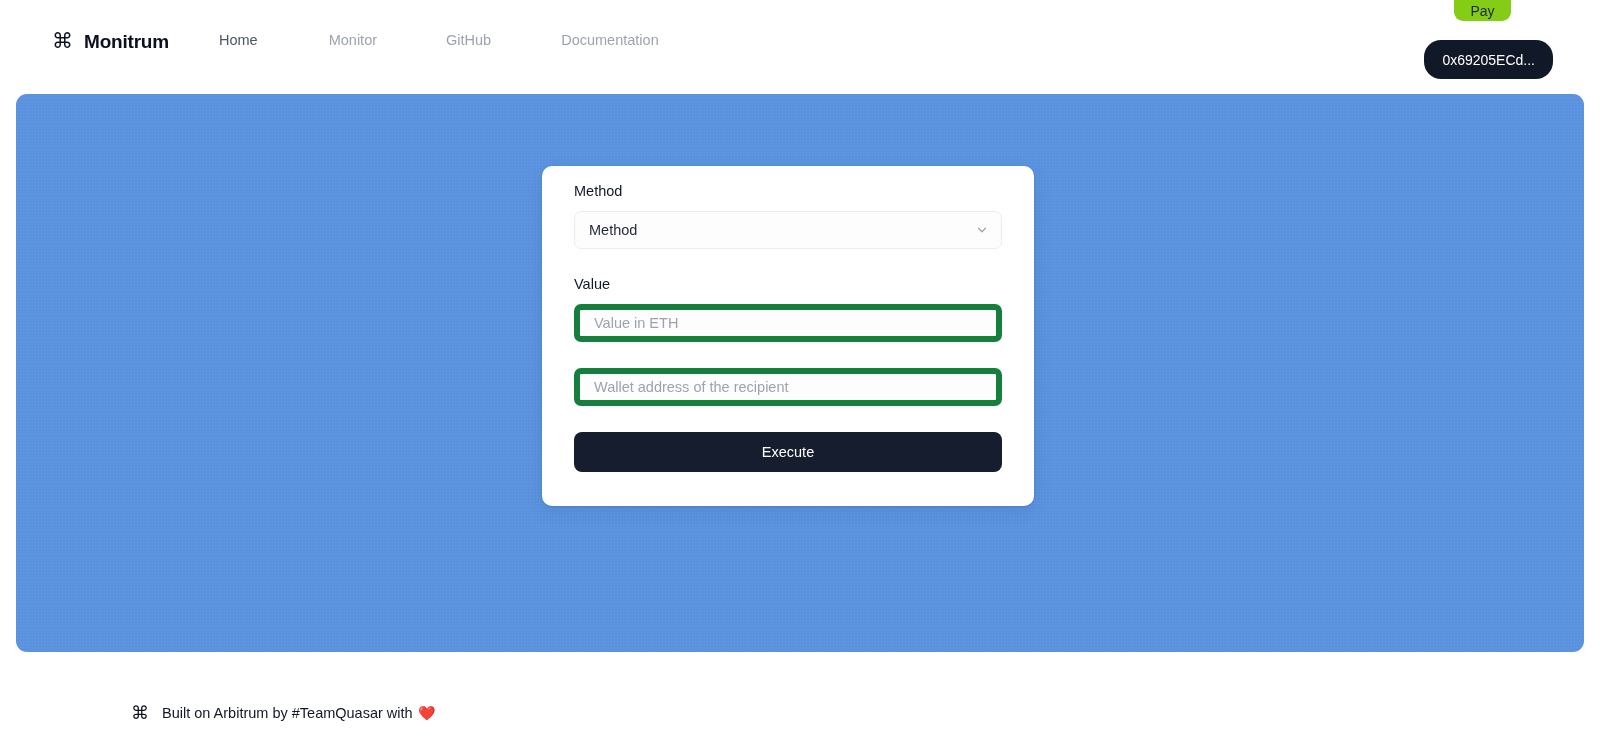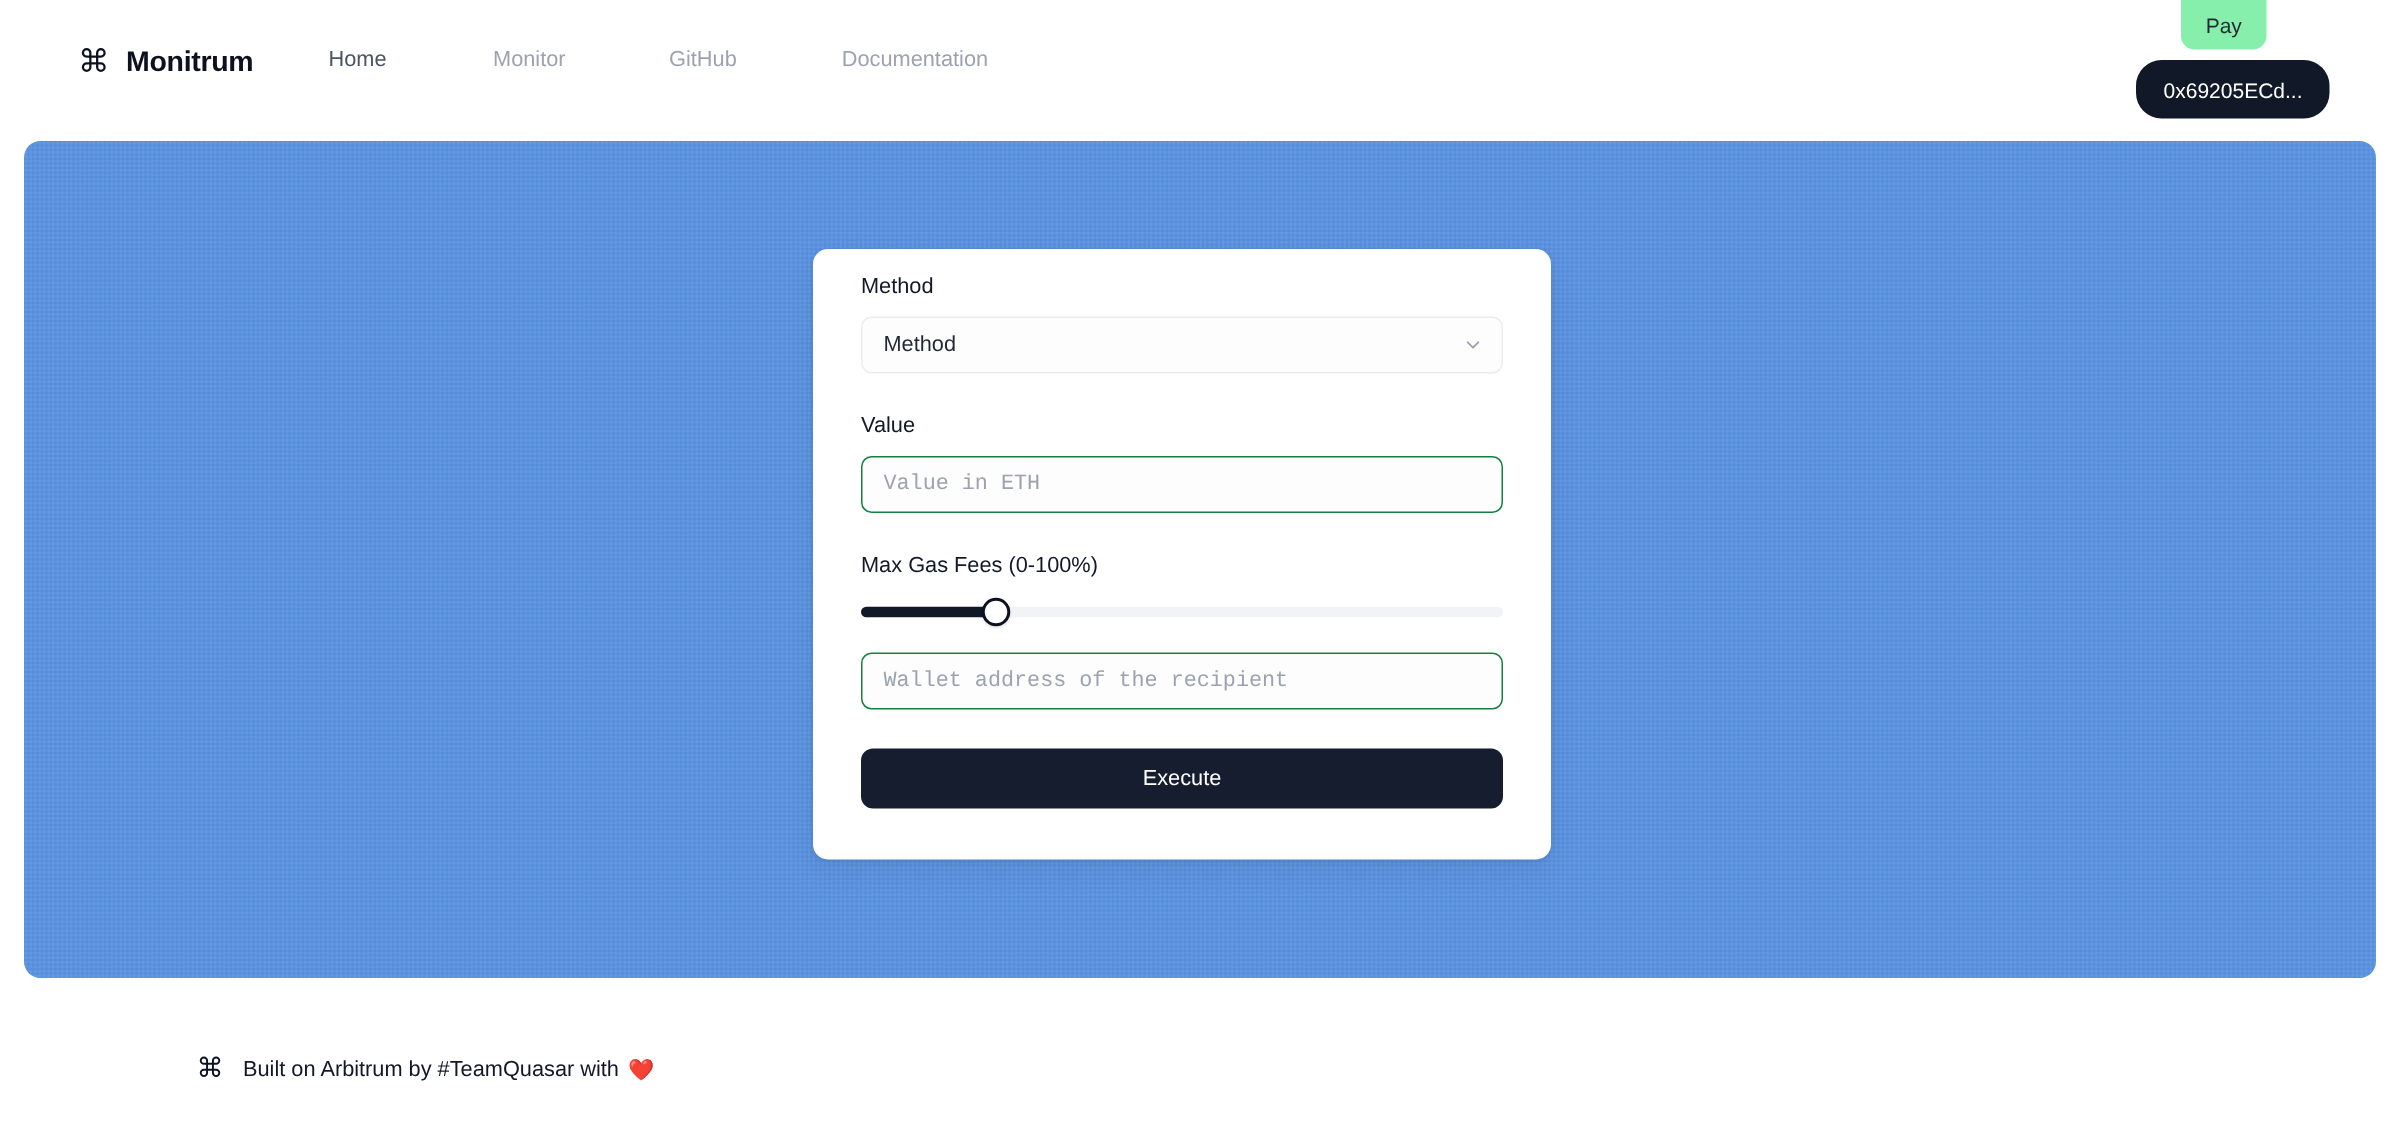--- a/index.html
+++ b/index.html
@@ -85,22 +85,22 @@
   .nav a:nth-child(2) { padding-left: 24px; }
   .nav a:nth-child(3) { padding-left: 22px; }
   .nav a:nth-child(4) { padding-left: 23px; }
 
   
   .pay-tab {
     position: absolute;
     right: 89px;
     top: 0;
     min-width: 57px;
-    height: 33px;
-    background: #86efac;
+    height: 21px;
+    background: #84cc16;
     border-radius: 0 0 9px 9px;
     display: flex;
     align-items: center;
     justify-content: center;
     padding: 0 14px;
   }
   .pay-tab span {
     font-size: 14px;
     color: #1f2937;
     line-height: 1;
@@ -196,23 +196,23 @@
     height: 14px;
     pointer-events: none;
     display: block;
   }
   .chevron svg { display: block; }
 
   .text-input {
     width: 100%;
     height: 38px;
     background: #fdfdfd;
-    border: 1px solid #15803d;
+    border: 6px solid #15803d;
     border-radius: 7px;
-    font-family: Liberation Mono, monospace;
+    font-family: Liberation Sans, sans-serif;
     font-size: 14.5px;
     color: #1f2937;
     padding: 0 14px;
     outline: none;
     margin-bottom: 26px;
     display: block;
   }
   .text-input::placeholder { color: #9ca3af; }
 
   
@@ -351,28 +351,20 @@
             </svg>
         </span>
       </div>
     </div>
 
     <div class="field">
       <label class="field-label">Value</label>
       <input class="text-input" type="text" placeholder="Value in ETH" style="">
     </div>
 
-    <div class="field">
-      <label class="field-label">Max Gas Fees (0-100%)</label>
-      <div class="slider-wrap">
-        <div class="slider-track" style="background: rgb(242, 243, 246);"></div>
-        <div class="slider-fill" style="width: 21%; background: rgb(17, 24, 39);"></div>
-        <div class="slider-thumb" style="left: 21%;"></div>
-      </div>
-    </div>
 
     <div class="field">
       <input class="text-input" type="text" placeholder="Wallet address of the recipient" style="">
     </div>
 
     <button class="execute-btn" style="background: rgb(21, 29, 46);">Execute</button>
   </div>
 
   <footer class="footer">
     <div class="footer-left">

